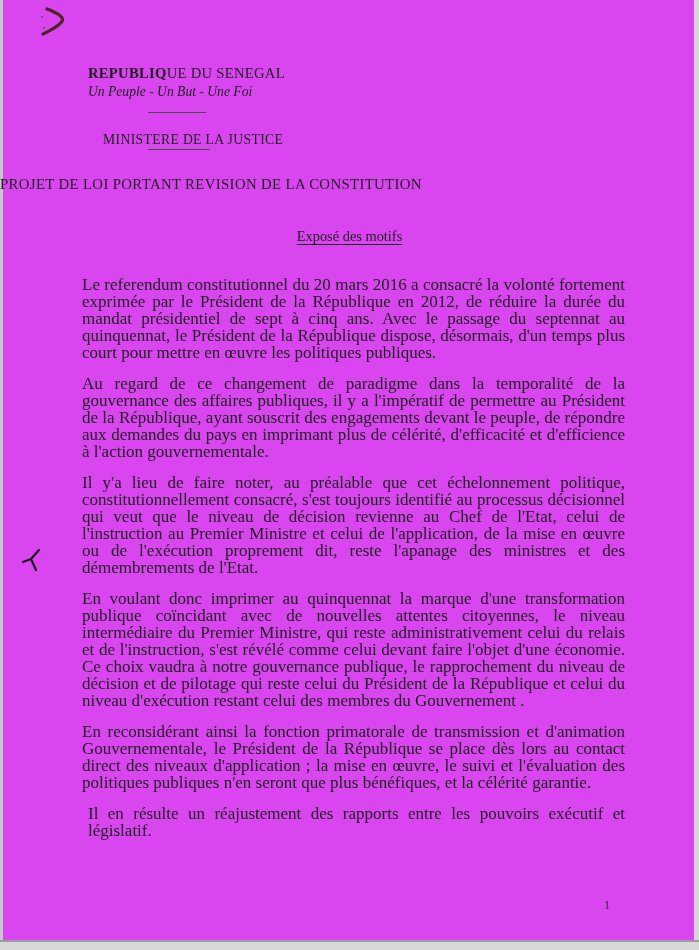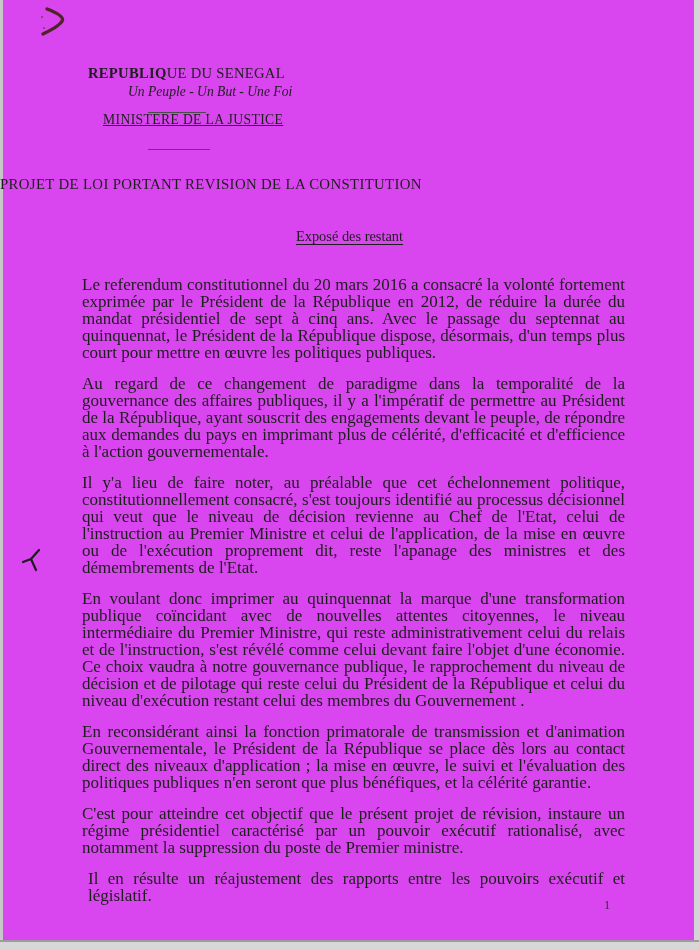--- a/index.html
+++ b/index.html
@@ -15,23 +15,23 @@
   
   .edge-left   { position: absolute; left: 0; top: 0; width: 3px; height: 950px; background: #c7c7c9; }
   .edge-right  { position: absolute; right: 0; top: 0; width: 5px; height: 950px; background: #d5d5d7; }
   .edge-bottom { position: absolute; left: 0; bottom: 0; width: 699px; height: 8px; background: #d7d7d8; border-top: 2px solid #9c9c9e; }
 
   .pen-mark { position: absolute; left: 34px; top: 4px; }
   .margin-mark { position: absolute; left: 22px; top: 548px; }
 
   .hdr-country { position: absolute; left: 88px; top: 65px; font-size: 14.6px; letter-spacing: .3px; white-space: nowrap; }
   .hdr-country b { font-weight: bold; }
-  .hdr-motto   { position: absolute; left: 88px; top: 84px; font-size: 13.6px; font-style: italic; white-space: nowrap; margin-left: 40px; }
+  .hdr-motto   { position: absolute; left: 88px; top: 84px; font-size: 13.6px; font-style: italic; white-space: nowrap; }
   .hdr-rule-1  { position: absolute; left: 148px; top: 112px; width: 58px; height: 0; border-top: 1.6px solid #4a4a4a; }
-  .hdr-ministry{ position: absolute; left: 103px; top: 112px; font-size: 13.6px; letter-spacing: .4px; white-space: nowrap; text-decoration: underline; }
+  .hdr-ministry{ position: absolute; left: 103px; top: 132px; font-size: 13.6px; letter-spacing: .4px; white-space: nowrap; }
   .hdr-rule-2  { position: absolute; left: 148px; top: 149px; width: 62px; height: 0; border-top: 1.6px solid #4a4a4a; }
 
   .doc-title {
     position: absolute; left: 0; top: 176px; width: 699px;
     text-align: left; font-size: 14.8px; letter-spacing: .35px; white-space: nowrap;
   }
   .section-heading {
     position: absolute; left: 0; top: 228px; width: 699px;
     text-align: center; font-size: 14.4px;
   }
@@ -77,28 +77,27 @@
 
   <div class="hdr-rule-1"></div>
 
   <div class="hdr-ministry">MINISTERE DE LA JUSTICE</div>
 
   <div class="hdr-rule-2"></div>
 
   <div class="doc-title">PROJET DE LOI PORTANT REVISION DE LA CONSTITUTION</div>
 
   <div class="section-heading">
-    <span>Exposé des restant</span>
+    <span>Exposé des motifs</span>
   </div>
 
   <div class="body-text">
     <p>Le referendum constitutionnel du 20 mars 2016 a consacré la volonté fortement exprimée par le Président de la République en 2012, de réduire la durée du mandat présidentiel de sept à cinq ans. Avec le passage du septennat au quinquennat, le Président de la République dispose, désormais, d'un temps plus court pour mettre en œuvre les politiques publiques.</p>
     <p>Au regard de ce changement de paradigme dans la temporalité de la gouvernance des affaires publiques, il y a l'impératif de permettre au Président de la République, ayant souscrit des engagements devant le peuple, de répondre aux demandes du pays en imprimant plus de célérité, d'efficacité et d'efficience à l'action gouvernementale.</p>
     <p>Il y'a lieu de faire noter, au préalable que cet échelonnement politique, constitutionnellement consacré, s'est toujours identifié au processus décisionnel qui veut que le niveau de décision revienne au Chef de l'Etat, celui de l'instruction au Premier Ministre et celui de l'application, de la mise en œuvre ou de l'exécution proprement dit, reste l'apanage des ministres et des démembrements de l'Etat.</p>
     <p>En voulant donc imprimer au quinquennat la marque d'une transformation publique coïncidant avec de nouvelles attentes citoyennes, le niveau intermédiaire du Premier Ministre, qui reste administrativement celui du relais et de l'instruction, s'est révélé comme celui devant faire l'objet d'une économie. Ce choix vaudra à notre gouvernance publique, le rapprochement du niveau de décision et de pilotage qui reste celui du Président de la République et celui du niveau d'exécution restant celui des membres du Gouvernement .</p>
     <p>En reconsidérant ainsi la fonction primatorale de transmission et d'animation Gouvernementale, le Président de la République se place dès lors au contact direct des niveaux d'application ; la mise en œuvre, le suivi et l'évaluation des politiques publiques n'en seront que plus bénéfiques, et la célérité garantie.</p>
-    <p>C'est pour atteindre cet objectif que le présent projet de révision,  instaure un régime présidentiel caractérisé par un pouvoir exécutif rationalisé, avec notamment la suppression du poste de Premier ministre.</p>
     <p class="indented">Il en résulte un réajustement des rapports entre les pouvoirs exécutif  et législatif.</p>
   </div>
 
   <div class="page-number">1</div>
 
 </div>
 
 </body></html>

